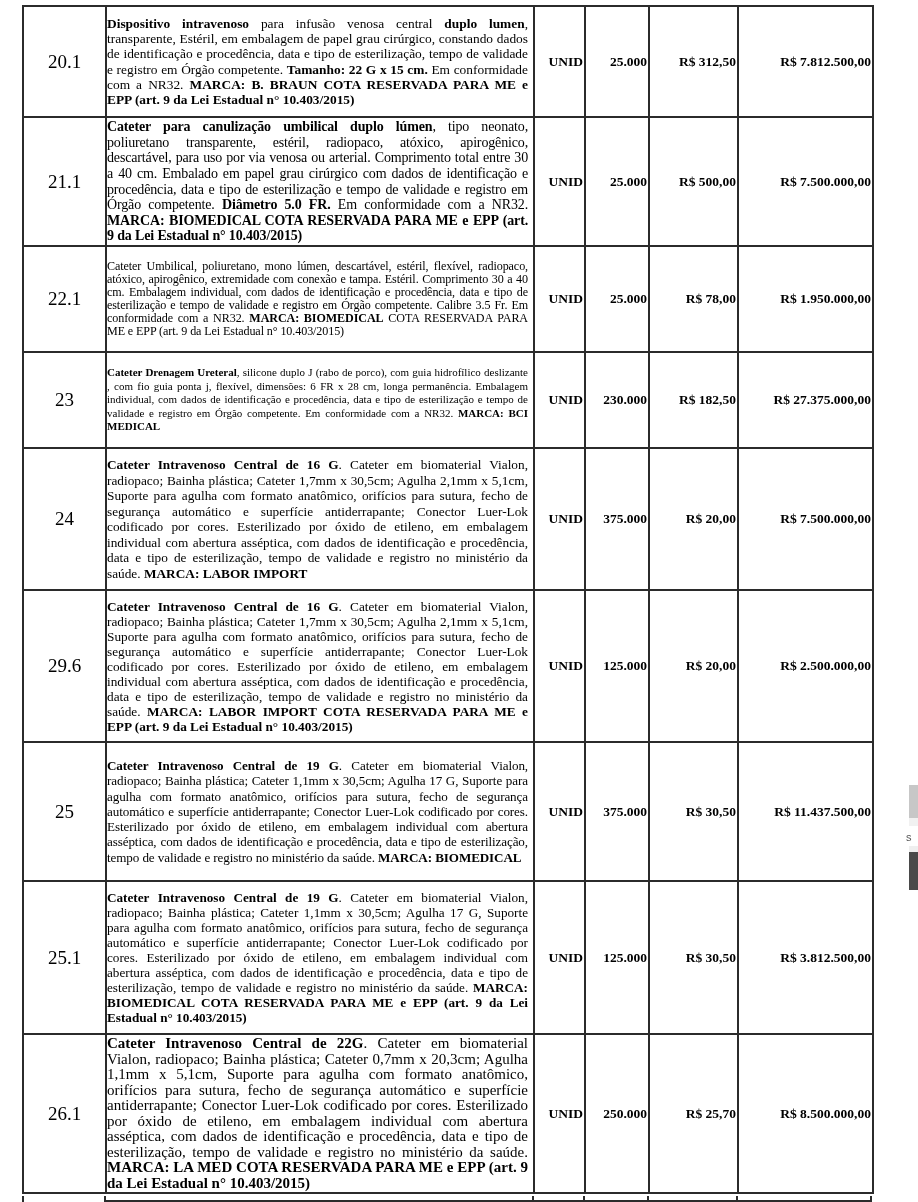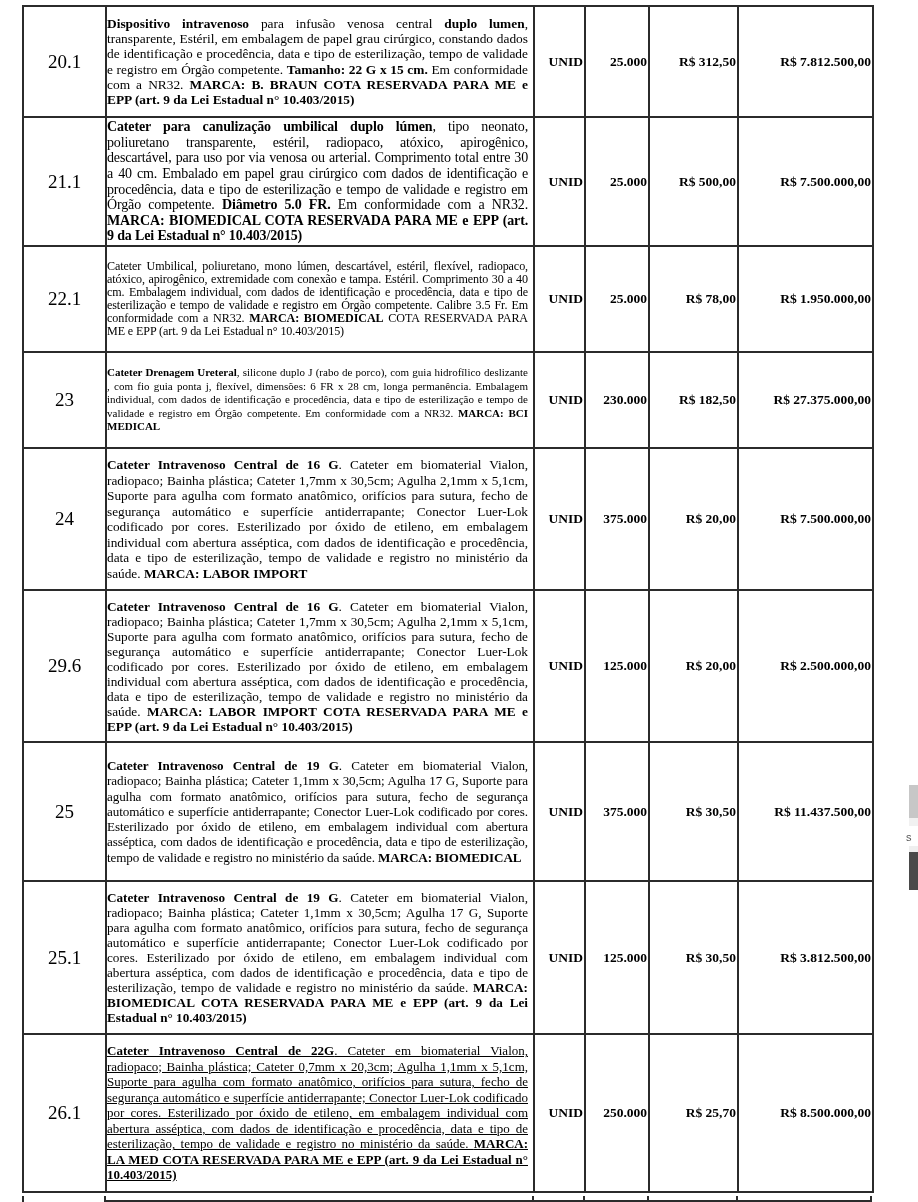--- a/index.html
+++ b/index.html
@@ -13,21 +13,21 @@
   td.unit,td.qty,td.uprice,td.tprice{text-align:right;vertical-align:middle;font-weight:bold;font-size:13.5px;}
   
   tbody tr:nth-child(1){height:111px;} tbody tr:nth-child(1) td.desc{font-size:13.4px;line-height:15.3px;}
   tbody tr:nth-child(2){height:129px;} tbody tr:nth-child(2) td.desc{font-size:14px;line-height:15.6px;letter-spacing:-0.15px;}
   tbody tr:nth-child(3){height:106px;} tbody tr:nth-child(3) td.desc{font-size:12.1px;line-height:13.0px;letter-spacing:-0.1px;}
   tbody tr:nth-child(4){height:96px;}  tbody tr:nth-child(4) td.desc{font-size:11px;line-height:13.4px;}
   tbody tr:nth-child(5){height:142px;} tbody tr:nth-child(5) td.desc{font-size:13.3px;line-height:15.5px;}
   tbody tr:nth-child(6){height:152px;} tbody tr:nth-child(6) td.desc{font-size:13.3px;line-height:15.0px;}
   tbody tr:nth-child(7){height:139px;} tbody tr:nth-child(7) td.desc{font-size:13.1px;line-height:15.2px;letter-spacing:-0.1px;}
   tbody tr:nth-child(8){height:153px;} tbody tr:nth-child(8) td.desc{font-size:13.2px;line-height:15.1px;}
-  tbody tr:nth-child(9){height:158px;} tbody tr:nth-child(9) td.desc{font-size:13px;line-height:15.5px;text-decoration:underline;}
+  tbody tr:nth-child(9){height:158px;} tbody tr:nth-child(9) td.desc{font-size:15px;line-height:15.5px;}
   
   .stub{position:absolute;background:#2b2b2b;}
   .stub.v{width:2px;top:1196px;height:6px;}
   .stub.h{left:105px;width:767px;top:1200px;height:2px;}
   
   .sb{position:absolute;left:909px;width:9px;}
   .sb-track-top{top:785px;height:33px;background:#c7c7c7;}
   .sb-fade1{top:818px;height:8px;background:#f1f1f1;}
   .sb-letter{position:absolute;left:906px;top:830px;width:12px;font-family:"Liberation Sans",sans-serif;
              font-size:11px;color:#555;line-height:14px;}

